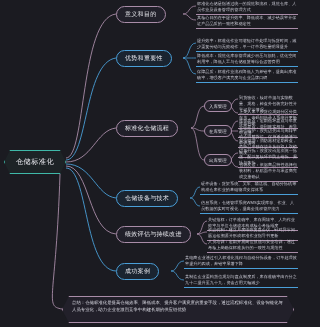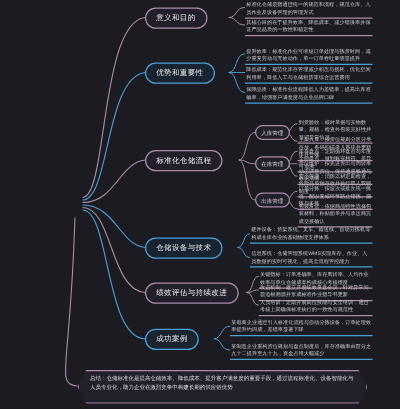--- a/index.html
+++ b/index.html
@@ -65,20 +65,23 @@
       <path d="M66,158 C86,158 80,18 116,14" stroke="#a98ca8"></path>
       <path d="M66,160 C88,160 84,62 116,58" stroke="#4a9fd8"></path>
       <path d="M66,162 C92,162 96,130 116,128" stroke="#a98ca8"></path>
       <path d="M66,164 C92,164 96,196 116,198" stroke="#4a9fd8"></path>
       <path d="M66,166 C90,166 88,232 116,234" stroke="#a98ca8"></path>
       <path d="M66,168 C88,168 84,270 116,271" stroke="#4a9fd8"></path>
       <path d="M60,174 C56,300 44,306 62,309" stroke="#a98ca8"></path>
     </g>
   </svg>
 
+  <div class="node center">
+    <span>仓储标准化</span>
+  </div>
 
   <div class="node branch" style="left:116px;top:6px;">
     <span>意义和目的</span>
   </div>
   <svg class="links">
     <g fill="none" stroke="#a98ca8" stroke-width="0.8">
       <path d="M183,14 C190,14 188,6 196,6"></path>
       <path d="M183,14 C190,14 188,20 196,20"></path>
     </g>
   </svg>

